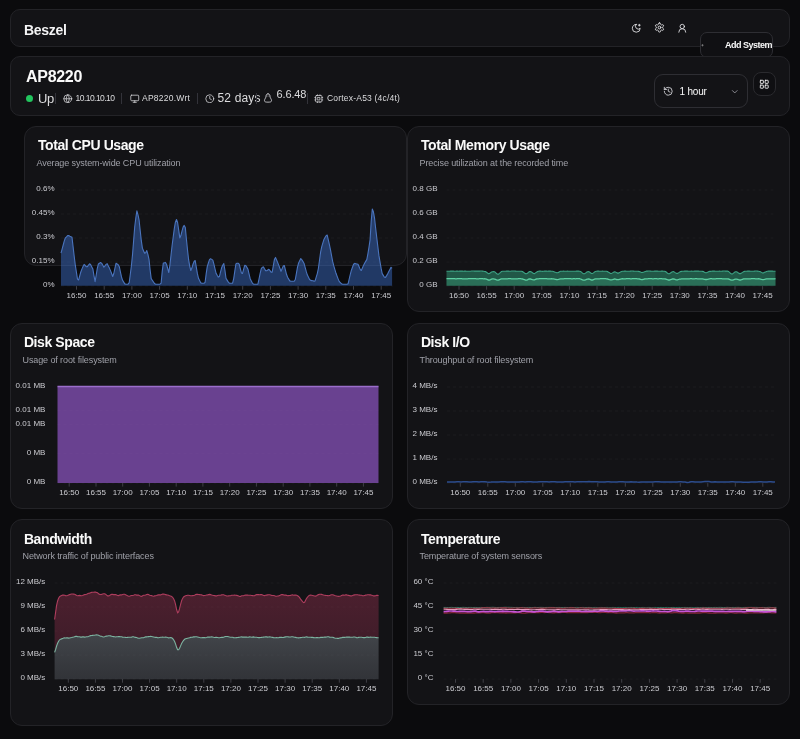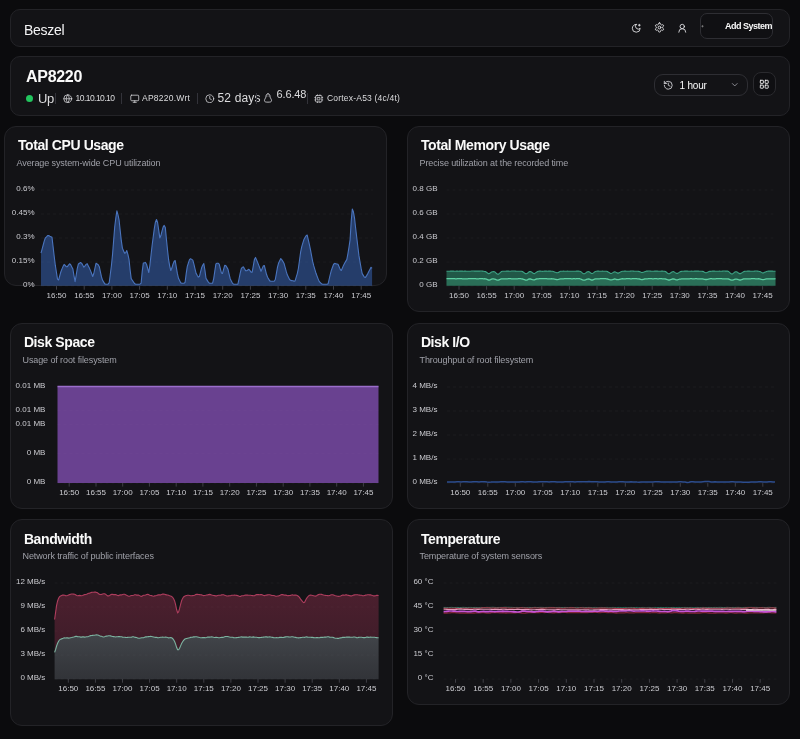--- a/index.html
+++ b/index.html
@@ -5,37 +5,37 @@
 .wrap { position:relative; width:800px; height:739px; }
 .panel { position:absolute; background:#131316; border:1px solid #232327; border-radius:10px; }
 .card { position:absolute; background:#131316; border:1px solid #232327; border-radius:12px; }
 .ct { position:absolute; left:12.9px; top:11.4px; font-size:14px; line-height:14px; font-weight:bold; color:#fafafa; letter-spacing:-0.4px; }
 .cs { position:absolute; left:11.5px; top:32px; font-size:9px; line-height:9px; color:#9fa0a8; letter-spacing:-0.1px; }
 .tk { font-family:"Liberation Sans", sans-serif; font-size:8px; fill:#cbcbd0; }
 </style></head><body>
 <div class="wrap">
 
 <div class="panel" style="left:10px;top:9px;width:780px;height:37.5px">
-  <div style="position:absolute;left:13px;top:12.5px;font-size:14px;line-height:14px;font-weight:normal;color:#f4f4f5;letter-spacing:-0.3px">Beszel</div>
+  <div style="position:absolute;left:13px;top:12.5px;font-size:14px;line-height:14px;font-weight:bold;color:#f4f4f5;letter-spacing:-0.3px">Beszel</div>
   <div style="position:absolute;right:102px;top:0;height:100%;display:flex;align-items:center;gap:12px">
     <svg width="10.5" height="10.5" viewBox="0 0 24 24" fill="none" stroke="#e4e4e7" stroke-width="2" stroke-linecap="round" stroke-linejoin="round">
           <path d="M12 3a6 6 0 0 0 9 9 9 9 0 1 1-9-9Z"></path>
           <path d="M19 3v4"></path>
           <path d="M21 5h-4"></path>
         </svg>
         <svg width="11" height="11" viewBox="0 0 24 24" fill="none" stroke="#e4e4e7" stroke-width="2" stroke-linecap="round" stroke-linejoin="round">
           <path d="M12.22 2h-.44a2 2 0 0 0-2 2v.18a2 2 0 0 1-1 1.73l-.43.25a2 2 0 0 1-2 0l-.15-.08a2 2 0 0 0-2.73.73l-.22.38a2 2 0 0 0 .73 2.73l.15.1a2 2 0 0 1 1 1.72v.51a2 2 0 0 1-1 1.74l-.15.09a2 2 0 0 0-.73 2.73l.22.38a2 2 0 0 0 2.73.73l.15-.08a2 2 0 0 1 2 0l.43.25a2 2 0 0 1 1 1.73V20a2 2 0 0 0 2 2h.44a2 2 0 0 0 2-2v-.18a2 2 0 0 1 1-1.73l.43-.25a2 2 0 0 1 2 0l.15.08a2 2 0 0 0 2.73-.73l.22-.39a2 2 0 0 0-.73-2.73l-.15-.08a2 2 0 0 1-1-1.74v-.5a2 2 0 0 1 1-1.74l.15-.09a2 2 0 0 0 .73-2.73l-.22-.38a2 2 0 0 0-2.73-.73l-.15.08a2 2 0 0 1-2 0l-.43-.25a2 2 0 0 1-1-1.73V4a2 2 0 0 0-2-2z"></path>
           <circle cx="12" cy="12" r="3"></circle>
         </svg>
         <svg width="10.5" height="10.5" viewBox="0 0 24 24" fill="none" stroke="#e4e4e7" stroke-width="2" stroke-linecap="round" stroke-linejoin="round">
           <circle cx="12" cy="8" r="5"></circle>
           <path d="M20 21a8 8 0 0 0-16 0"></path>
         </svg>
   </div>
-  <div style="position:absolute;right:16px;top:3px;height:26px;width:73px;border:1px solid #2e2e33;border-radius:7px;background:#101013;display:flex;align-items:center;justify-content:center;gap:21px;white-space:nowrap">
+  <div style="position:absolute;right:16px;top:22px;height:26px;width:73px;border:1px solid #2e2e33;border-radius:7px;background:#101013;display:flex;align-items:center;justify-content:center;gap:21px;white-space:nowrap">
     <svg width="8.5" height="8.5" viewBox="0 0 24 24" fill="none" stroke="#fafafa" stroke-width="2.4" stroke-linecap="round">
           <path d="M5 12h14"></path>
           <path d="M12 5v14"></path>
         </svg>
         <span style="font-size:9px;font-weight:bold;color:#fafafa;letter-spacing:-0.5px">Add System</span>
   </div>
 </div>
 
 <div class="panel" style="left:10px;top:56.4px;width:780px;height:59.6px">
   <div style="position:absolute;left:15px;top:12px;font-size:16px;line-height:16px;font-weight:bold;color:#fafafa;letter-spacing:-0.3px">AP8220</div>
@@ -86,21 +86,21 @@
           <path d="M15 20v2"></path>
           <path d="M2 15h2"></path>
           <path d="M2 9h2"></path>
           <path d="M20 15h2"></path>
           <path d="M20 9h2"></path>
           <path d="M9 2v2"></path>
           <path d="M9 20v2"></path>
         </svg>
       </span>
   <span style="position:absolute;left:316px;top:36.2px;font-size:8.5px;line-height:9.5px;color:#dcdcde;letter-spacing:0.2px;white-space:nowrap">Cortex-A53 (4c/4t)</span>
-  <div style="position:absolute;left:643px;top:17.1px;width:94px;height:21.5px;border:1px solid #2e2e33;border-radius:9px;background:#131316;display:flex;align-items:center;padding:4px 8px;gap:6px">
+  <div style="position:absolute;left:643px;top:17.1px;width:94px;height:21.5px;border:1px solid #2e2e33;border-radius:9px;background:#131316;display:flex;align-items:center;padding:16px 8px;gap:6px">
     <svg width="10.5" height="10.5" viewBox="0 0 24 24" fill="none" stroke="#d4d4d8" stroke-width="2" stroke-linecap="round" stroke-linejoin="round">
           <path d="M3 12a9 9 0 1 0 9-9 9.75 9.75 0 0 0-6.74 2.74L3 8"></path>
           <path d="M3 3v5h5"></path>
           <path d="M12 7v5l4 2"></path>
         </svg>
         <span style="font-size:10px;color:#fafafa;letter-spacing:-0.2px">1 hour</span>
         <span style="margin-left:auto;display:flex">
           <svg width="9.5" height="9.5" viewBox="0 0 24 24" fill="none" stroke="#9b9ba3" stroke-width="2.2" stroke-linecap="round" stroke-linejoin="round">
             <path d="m6 9 6 6 6-6"></path>
           </svg>
@@ -109,21 +109,21 @@
   <div style="position:absolute;left:742px;top:15.1px;width:23px;height:24px;border:1px solid #2a2a2e;border-radius:8px;background:#0f0f12;display:flex;align-items:center;justify-content:center">
     <svg width="10.5" height="10.5" viewBox="0 0 24 24" fill="none" stroke="#fafafa" stroke-width="2" stroke-linecap="round" stroke-linejoin="round">
           <rect width="7" height="7" x="3" y="3" rx="1"></rect>
           <rect width="7" height="7" x="14" y="3" rx="1"></rect>
           <rect width="7" height="7" x="14" y="14" rx="1"></rect>
           <rect width="7" height="7" x="3" y="14" rx="1"></rect>
         </svg>
   </div>
 </div>
 
-<div class="card" style="left:4px;top:125.75px;width:383px;height:160px">
+<div class="card" style="left:24px;top:125.75px;width:383px;height:140px">
 <div class="ct">Total CPU Usage</div>
 <div class="cs">Average system-wide CPU utilization</div>
 <svg width="383" height="186" viewBox="0 0 383 186" style="position:absolute;left:0;top:0">
 <line x1="36" y1="63.0" x2="368" y2="63.0" stroke="#ffffff" stroke-opacity="0.04" stroke-dasharray="3 3" stroke-width="1"></line>
 <line x1="36" y1="87.0" x2="368" y2="87.0" stroke="#ffffff" stroke-opacity="0.04" stroke-dasharray="3 3" stroke-width="1"></line>
 <line x1="36" y1="111.0" x2="368" y2="111.0" stroke="#ffffff" stroke-opacity="0.04" stroke-dasharray="3 3" stroke-width="1"></line>
 <line x1="36" y1="135.1" x2="368" y2="135.1" stroke="#ffffff" stroke-opacity="0.04" stroke-dasharray="3 3" stroke-width="1"></line>
 <line x1="36" y1="159.1" x2="368" y2="159.1" stroke="#ffffff" stroke-opacity="0.04" stroke-dasharray="3 3" stroke-width="1"></line>
 <text x="29.5" y="64.3" text-anchor="end" class="tk">0.6%</text>
 <text x="29.5" y="88.3" text-anchor="end" class="tk">0.45%</text>

